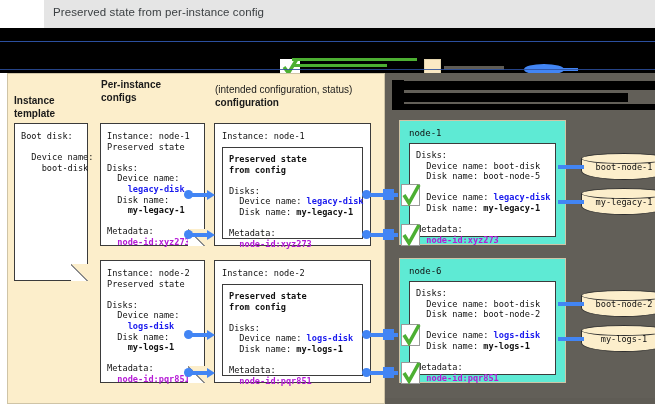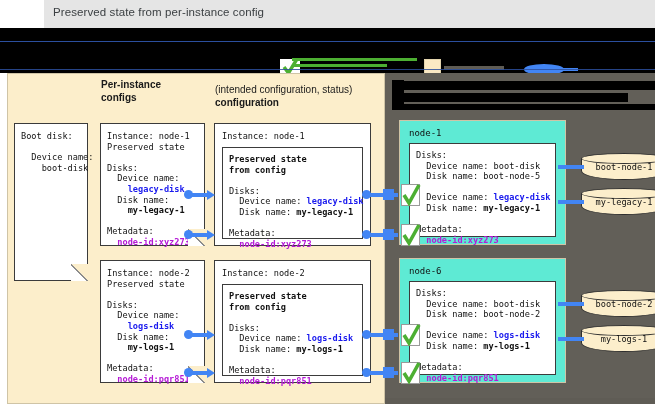--- a/index.html
+++ b/index.html
@@ -233,20 +233,24 @@
 
   <div class="panel-dark">
     <div class="panel-dark-inner"></div>
   </div>
 
   <div class="redact rb-v"></div>
   <div class="redact rb1"></div>
   <div class="redact rb2"></div>
   <div class="redact rb3"></div>
 
+  <div class="colhead ch1">
+    <div>Instance</div>
+    <div>template</div>
+  </div>
   <div class="colhead ch2">
     <div>Per-instance</div>
     <div>configs</div>
   </div>
   <div class="colhead ch3">
     <div class="reg">(intended configuration, status)</div>
     <div>configuration</div>
   </div>
 
   <div class="card card-tmpl">

